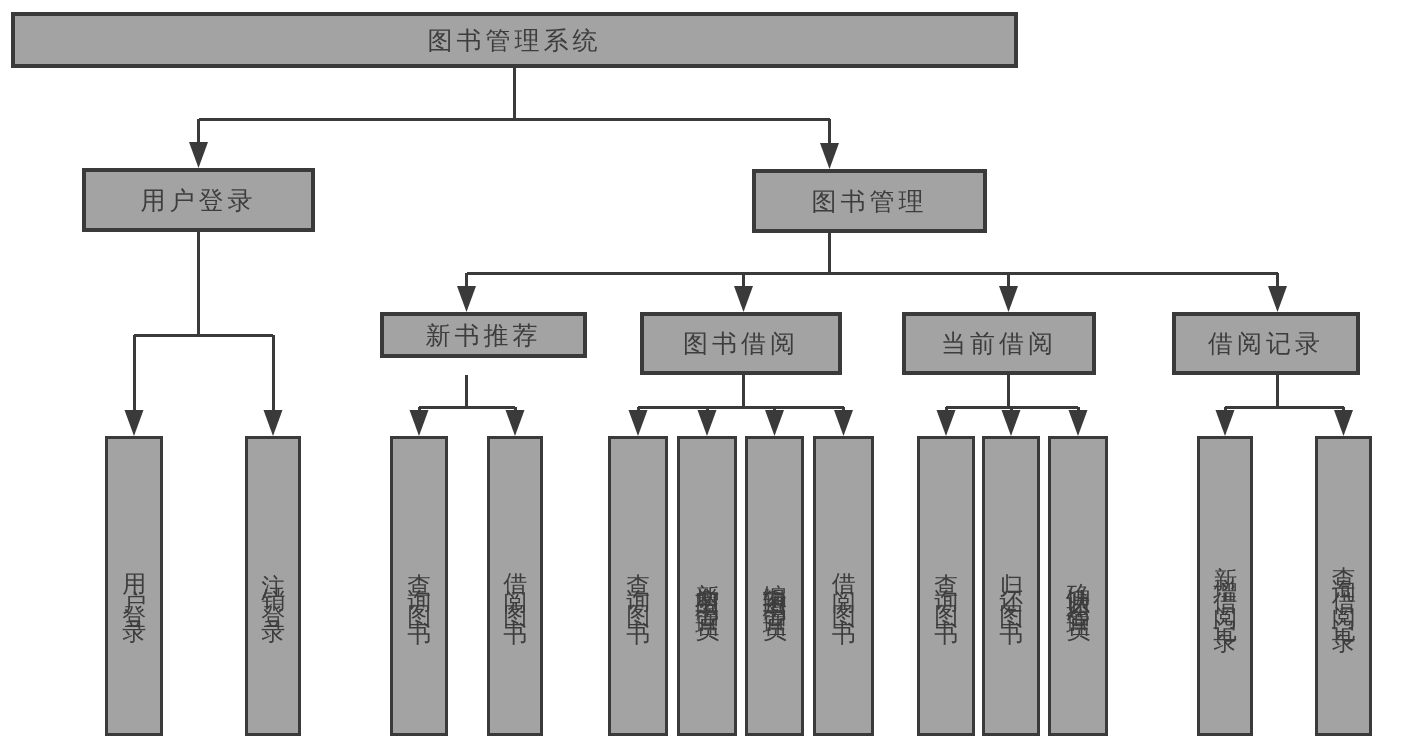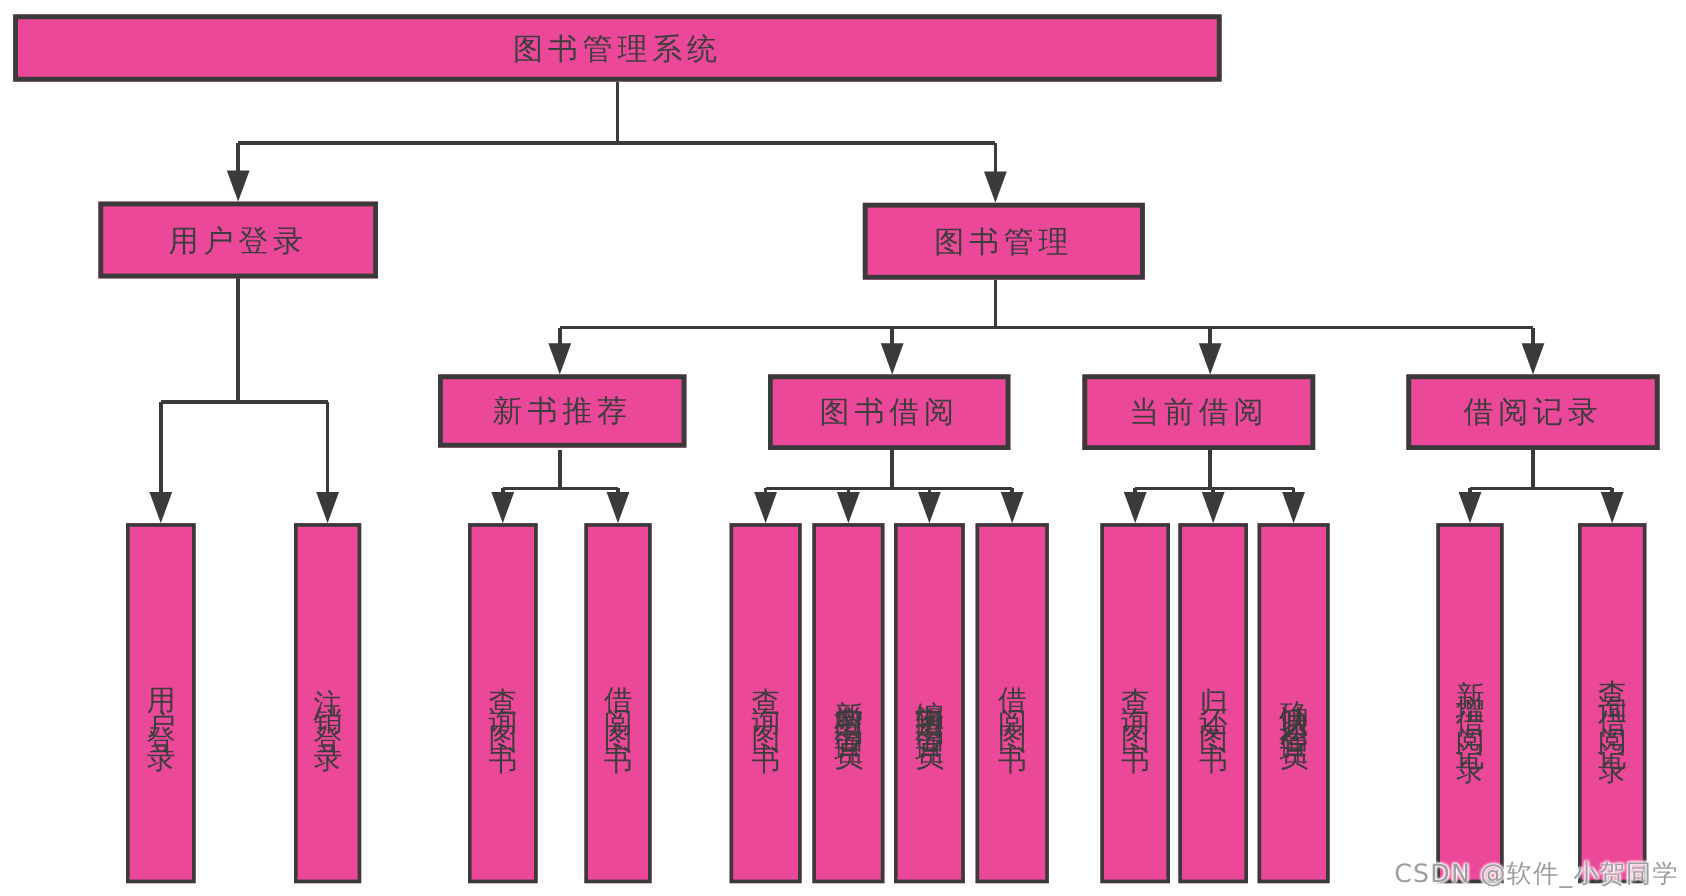--- a/index.html
+++ b/index.html
@@ -4,21 +4,21 @@
 <style>
   html,body{margin:0;padding:0;background:#ffffff;}
   .stage{
     position:relative;width:1405px;height:747px;background:#ffffff;overflow:hidden;
     font-family:"DejaVu Sans","Liberation Sans",sans-serif;
   }
   .wires{position:absolute;left:0;top:0;z-index:1;}
   .wire{stroke:#3a3a3a;stroke-width:3;fill:none;}
   .arrowhead{fill:#3a3a3a;stroke:none;}
   .box{
-    position:absolute;z-index:2;background:#ec4899;border:4px solid #3a3a3a;
+    position:absolute;z-index:2;background:#a3a3a3;border:4px solid #3a3a3a;
     display:flex;align-items:center;justify-content:center;box-sizing:border-box;
     color:#3d3d3d;
   }
   .box.leaf{border-width:3px;}
   .hlbl{
     font-size:25px;letter-spacing:4px;white-space:nowrap;color:#3d3d3d;
   }
   .vlbl{
     writing-mode:vertical-rl;text-orientation:mixed;
     font-size:24px;color:#3d3d3d;line-height:1.1;white-space:nowrap;
@@ -96,34 +96,34 @@
     </g>
   </svg>
 
   <div class="box" style="left:11px;top:12px;width:1007px;height:56px">
     <span class="hlbl">图书管理系统</span>
   </div>
 
   <div class="box" style="left:82px;top:168px;width:233px;height:64px">
     <span class="hlbl">用户登录</span>
   </div>
-  <div class="box" style="left:719px;top:169px;width:235px;height:64px">
+  <div class="box" style="left:752px;top:169px;width:235px;height:64px">
     <span class="hlbl">图书管理</span>
   </div>
 
-  <div class="box" style="left:365px;top:312px;width:207px;height:61px">
+  <div class="box" style="left:380px;top:312px;width:207px;height:46px">
     <span class="hlbl">新书推荐</span>
   </div>
   <div class="box" style="left:640px;top:312px;width:202px;height:63px">
     <span class="hlbl">图书借阅</span>
   </div>
   <div class="box" style="left:902px;top:312px;width:194px;height:63px">
     <span class="hlbl">当前借阅</span>
   </div>
-  <div class="box" style="left:1172px;top:312px;width:211px;height:63px">
+  <div class="box" style="left:1172px;top:312px;width:188px;height:63px">
     <span class="hlbl">借阅记录</span>
   </div>
 
   <div class="box leaf" style="left:105px;top:436px;width:58px;height:300px">
     <span class="vlbl v4">用户登录</span>
   </div>
   <div class="box leaf" style="left:245px;top:436px;width:56px;height:300px">
     <span class="vlbl v4">注销登录</span>
   </div>
 
@@ -157,15 +157,14 @@
     <span class="vlbl v9">确认归还（管理员）</span>
   </div>
 
   <div class="box leaf" style="left:1197px;top:436px;width:56px;height:300px">
     <span class="vlbl v6">新增借阅记录</span>
   </div>
   <div class="box leaf" style="left:1315px;top:436px;width:57px;height:300px">
     <span class="vlbl v6">查询借阅记录</span>
   </div>
 
-  <div class="watermark">CSDN @软件_小贺同学</div>
 
 </div>
 
 </body></html>

